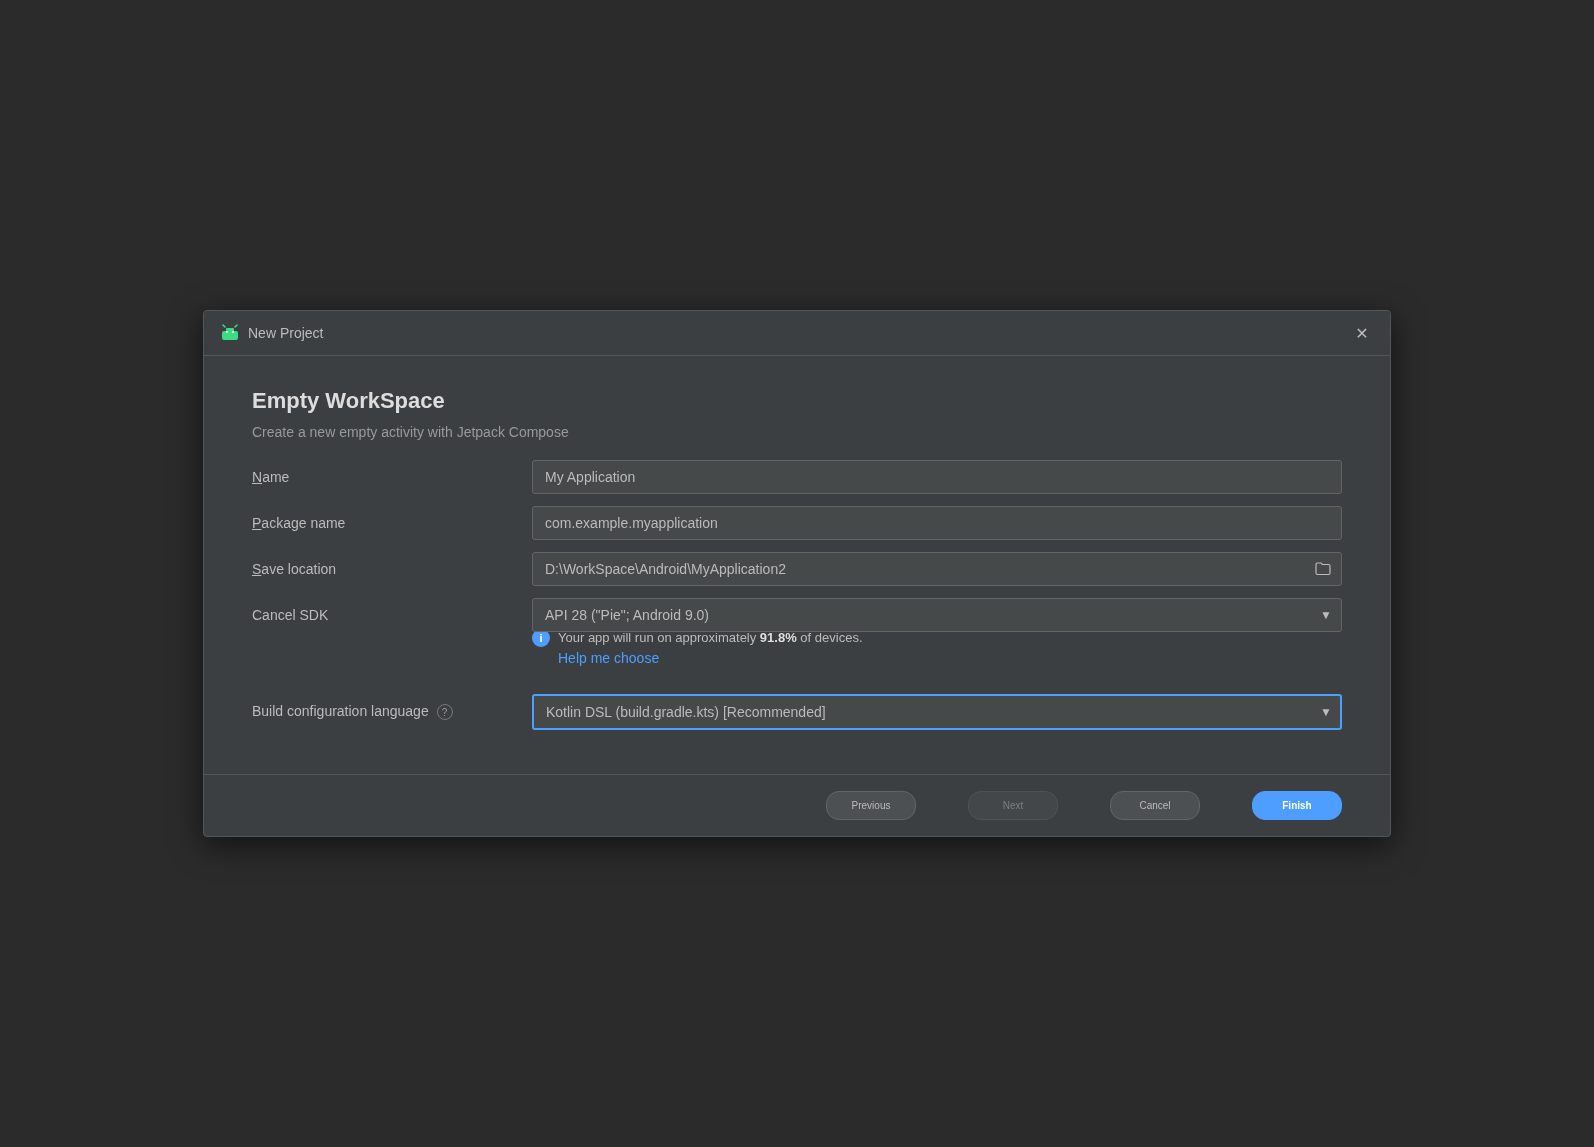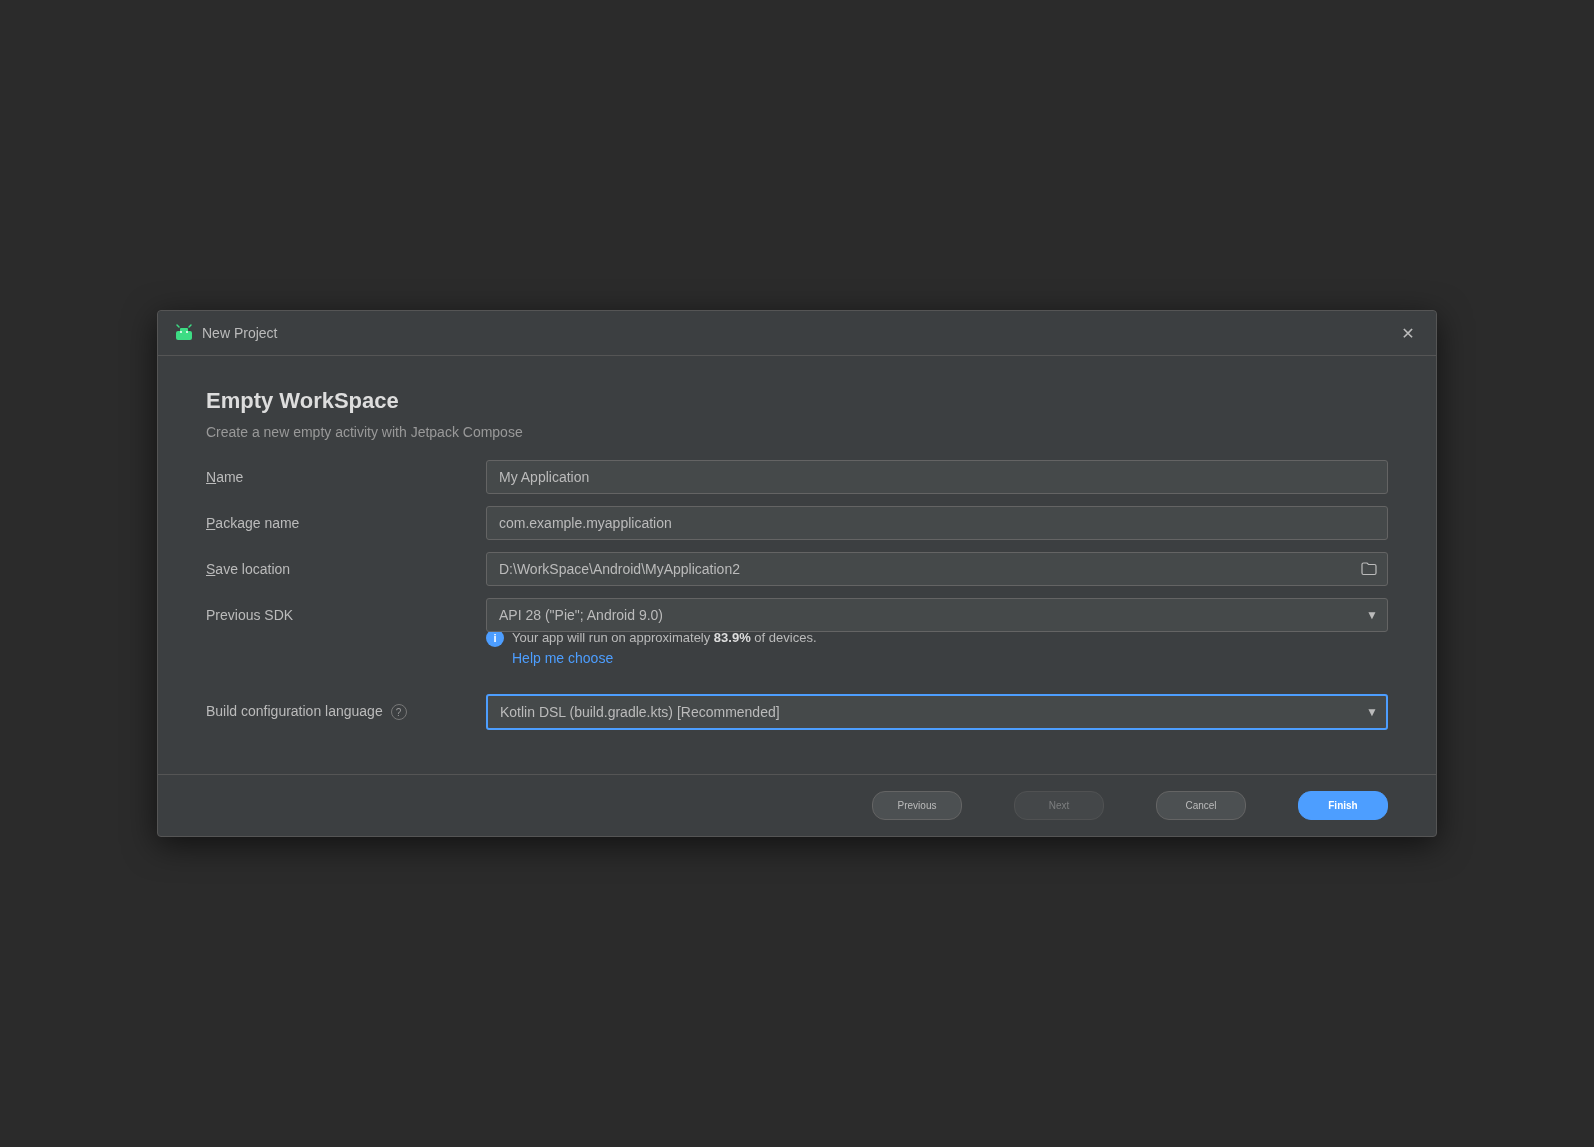--- a/index.html
+++ b/index.html
@@ -24,21 +24,21 @@
     }
 
     .backdrop {
       position: fixed;
       top: 0; left: 0; right: 0; bottom: 0;
       background: #2b2b2b;
     }
 
     .dialog {
       position: relative;
-      width: 1280px;
+      width: 1188px;
       background: #3c3f41;
       border: 1px solid #555555;
       border-radius: 4px;
       display: flex;
       flex-direction: column;
       box-shadow: 0 8px 32px rgba(0,0,0,0.6);
       z-index: 10;
     }
 
     .dialog-titlebar {
@@ -365,21 +365,21 @@
             <svg width="16" height="16" viewBox="0 0 16 16" fill="none">
               <path d="M1 3.5C1 2.67 1.67 2 2.5 2H6l1.5 1.5H13.5C14.33 3.5 15 4.17 15 5v7c0 .83-.67 1.5-1.5 1.5h-11C1.67 13.5 1 12.83 1 12V3.5z" stroke="#bbbbbb" stroke-width="1.2" fill="none"></path>
             </svg>
           </button>
         </div>
       </div>
     </div>
 
     <div class="form-row">
       <div class="form-label">
-        <span>Previous SDK</span>
+        <span>Cancel SDK</span>
       </div>
       <div class="form-field">
         <div class="select-wrapper">
           <select class="form-select">
             <option value="api28" selected="">API 28 ("Pie"; Android 9.0)</option>
             <option value="api16">API 16 ("Jelly Bean"; Android 4.1)</option>
             <option value="api21">API 21 ("Lollipop"; Android 5.0)</option>
             <option value="api23">API 23 ("Marshmallow"; Android 6.0)</option>
             <option value="api24">API 24 ("Nougat"; Android 7.0)</option>
             <option value="api26">API 26 ("Oreo"; Android 8.0)</option>
@@ -391,21 +391,21 @@
           <span class="select-arrow">▼</span>
         </div>
       </div>
     </div>
 
     <div class="sdk-hint-section">
       <div class="hint-box">
         <div class="info-icon">i</div>
         <div>
           <div class="hint-text">
-            <span>Your app will run on approximately </span><strong>83.9%</strong><span> of devices.</span>
+            <span>Your app will run on approximately </span><strong>91.8%</strong><span> of devices.</span>
           </div>
           <a class="hint-link" href="#">Help me choose</a>
         </div>
       </div>
     </div>
 
     <div class="form-row">
       <div class="form-label">
         <span>Build configuration language
           <span class="help-icon">?</span>

